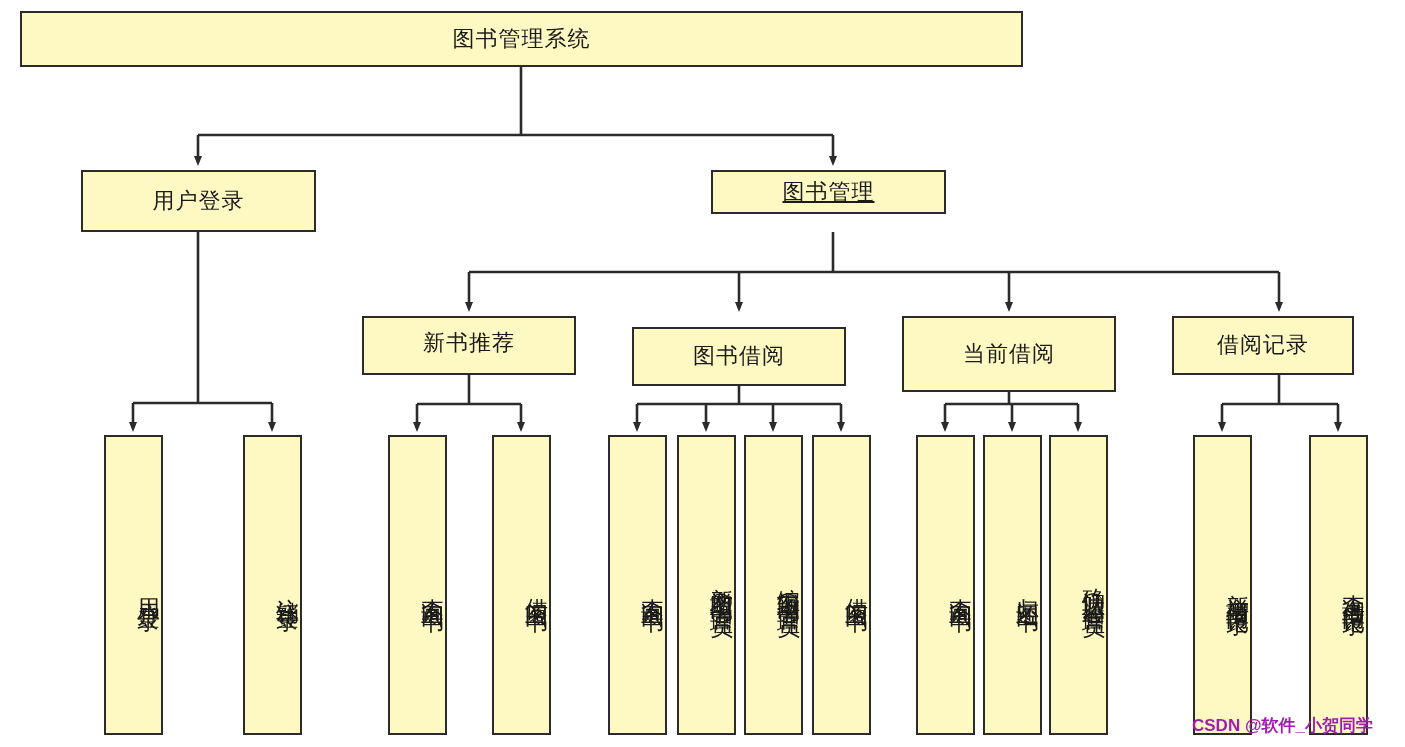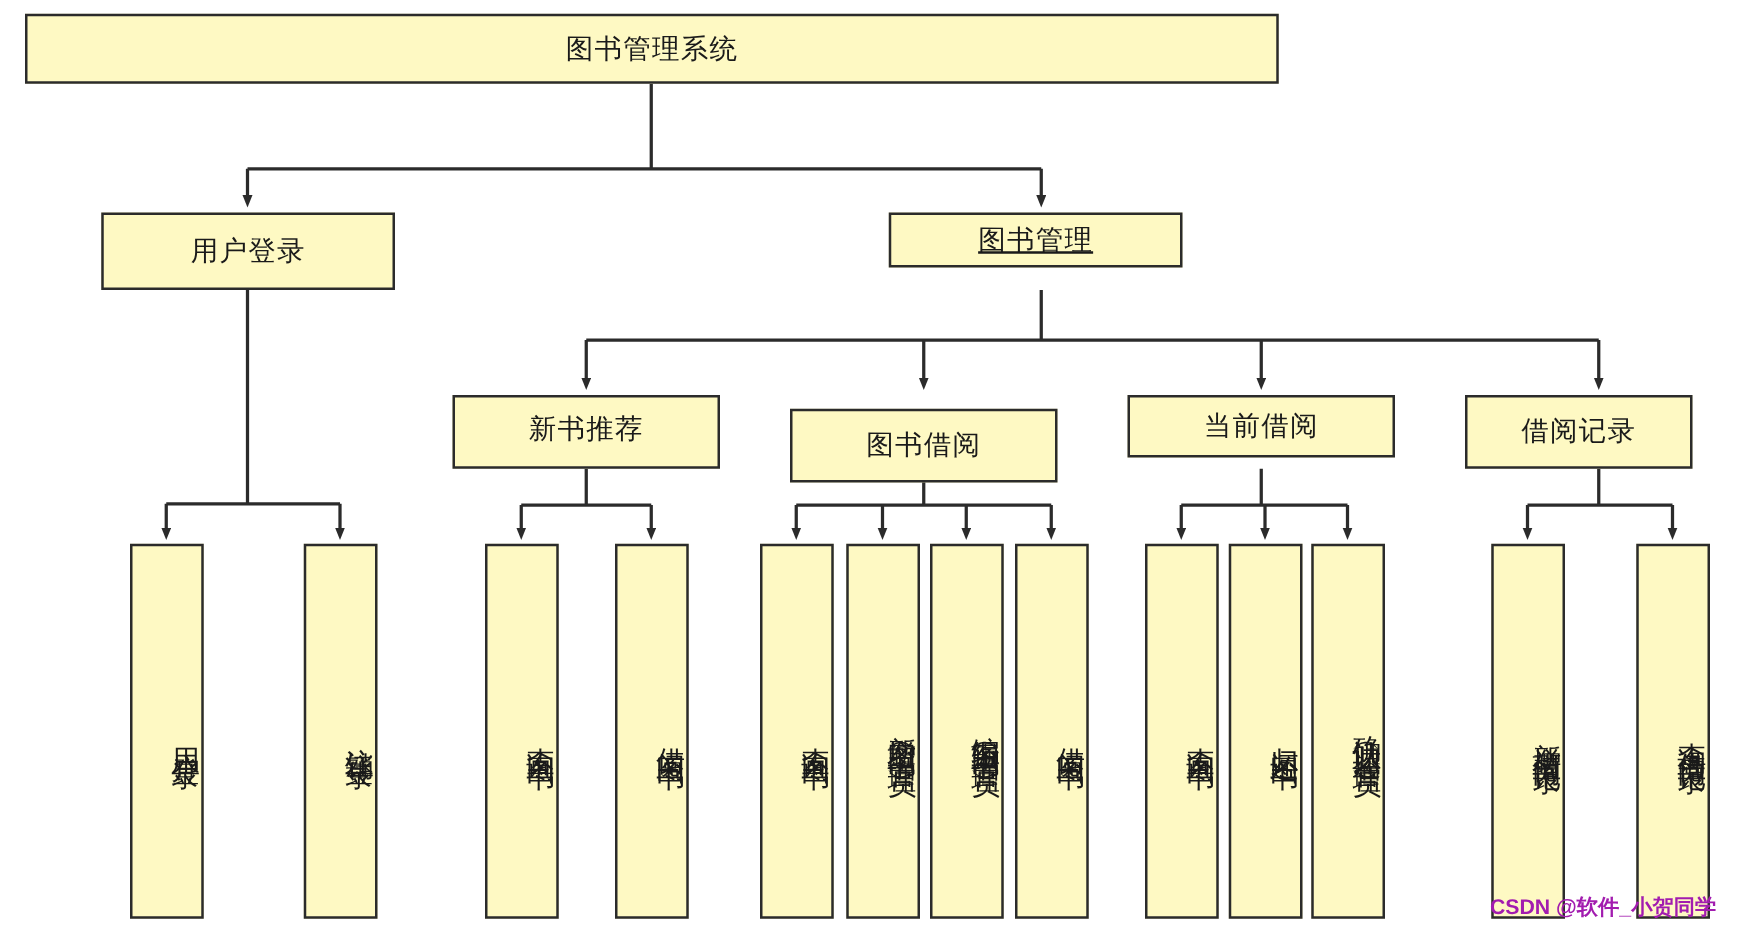--- a/index.html
+++ b/index.html
@@ -129,21 +129,21 @@
   <div class="node horizontal" style="left:711px; top:170px; width:235px; height:44px;text-decoration:underline;">
     <span>图书管理</span>
   </div>
 
   <div class="node horizontal" style="left:362px; top:316px; width:214px; height:59px;font-family:Liberation Mono, monospace;">
     <span>新书推荐</span>
   </div>
   <div class="node horizontal" style="left:632px; top:316px; width:214px; height:59px;margin-top:11px;">
     <span>图书借阅</span>
   </div>
-  <div class="node horizontal" style="left:902px; top:316px; width:214px; height:50px;">
+  <div class="node horizontal" style="left:902px; top:316px; width:214px; height:76px;">
     <span>当前借阅</span>
   </div>
   <div class="node horizontal" style="left:1172px; top:316px; width:182px; height:59px;">
     <span>借阅记录</span>
   </div>
 
   <div class="node vertical" style="left:104px; top:435px; width:59px; height:300px;">
     <span class="vtext">用户登录</span>
   </div>
   <div class="node vertical" style="left:243px; top:435px; width:59px; height:300px;">

